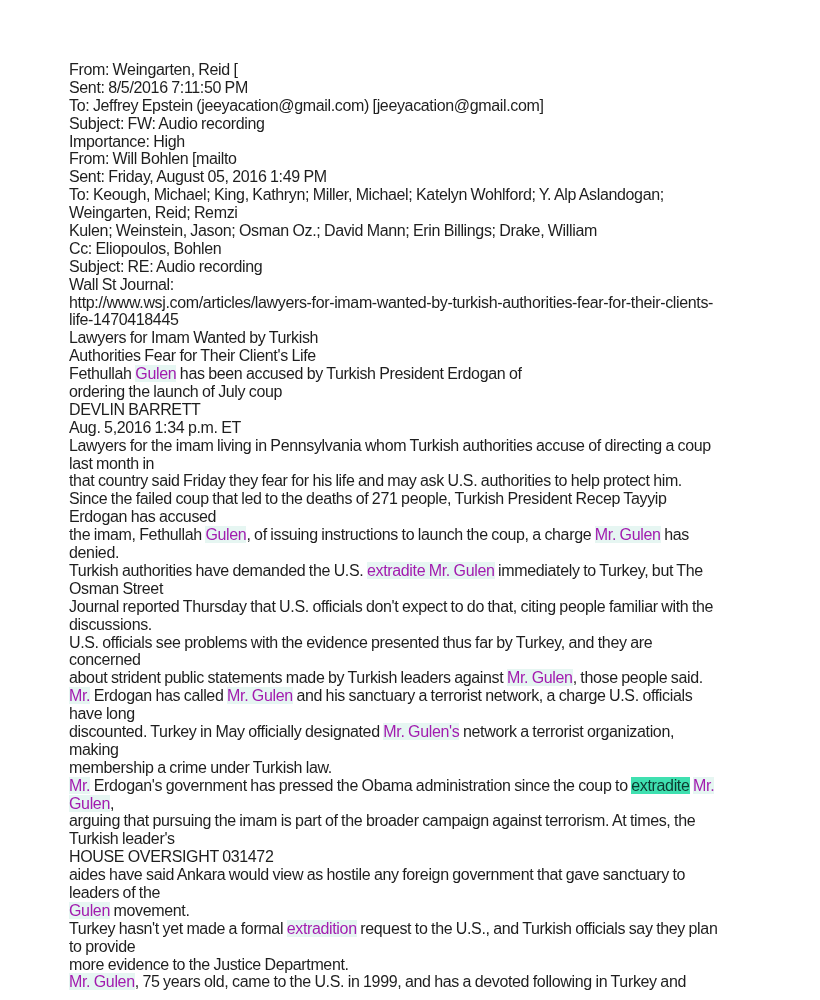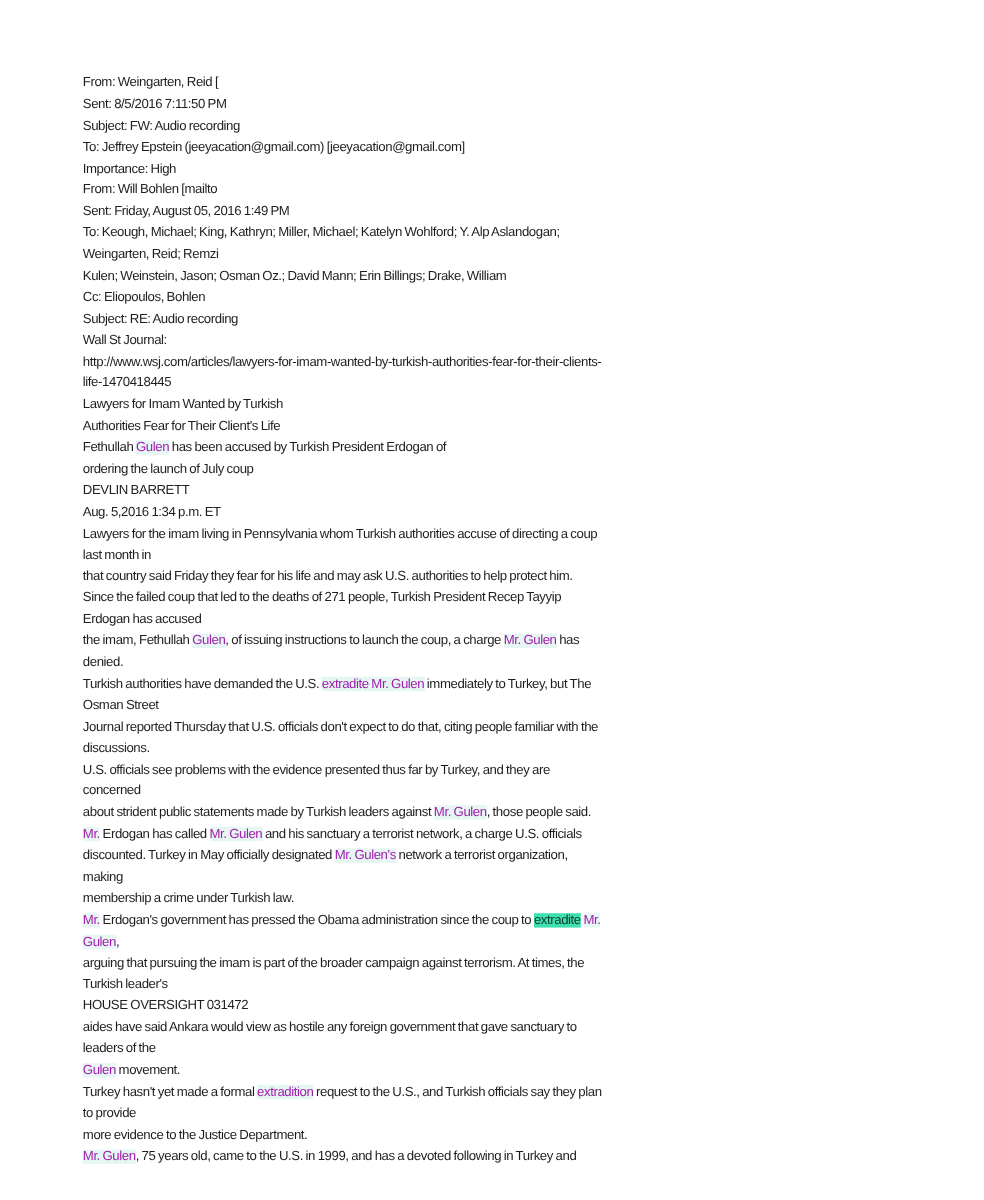--- a/index.html
+++ b/index.html
@@ -1,34 +1,34 @@
 <!DOCTYPE html>
 <html><head>
 <meta charset="utf-8">
 <style>
   html, body { margin:0; padding:0; background:#ffffff; }
   body { width:820px; height:1000px; overflow:hidden; position:relative; }
   .page {
     position:absolute; left:69px; top:61px; width:700px;
     font-family:"Liberation Sans", sans-serif;
-    font-size:11px; line-height:17.9px; color:#1e1e1e;
+    font-size:16px; line-height:17.9px; color:#1e1e1e;
     letter-spacing:-0.35px; word-spacing:-0.5px;
   }
   .line { white-space:nowrap; height:17.9px; }
   .hl-light { background:#e6f6f2; color:#a21caf; }
   .hl-strong { background:#3fe0b0; color:#0d3a30;text-align:right; }
 </style>
 </head>
 <body>
 
 <div class="page" id="doc">
     <div class="line"><span>From: Weingarten, Reid [</span></div>
     <div class="line"><span>Sent: 8/5/2016 7:11:50 PM</span></div>
+    <div class="line"><span>To: Jeffrey Epstein (jeeyacation@gmail.com) [jeeyacation@gmail.com]</span></div>
     <div class="line"><span>Subject: FW: Audio recording</span></div>
-    <div class="line"><span>To: Jeffrey Epstein (jeeyacation@gmail.com) [jeeyacation@gmail.com]</span></div>
     <div class="line"><span>Importance: High</span></div>
     <div class="line"><span>From: Will Bohlen [mailto</span></div>
     <div class="line"><span>Sent: Friday, August 05, 2016 1:49 PM</span></div>
     <div class="line"><span>To: Keough, Michael; King, Kathryn; Miller, Michael; Katelyn Wohlford; Y. Alp Aslandogan;</span></div>
     <div class="line"><span>Weingarten, Reid; Remzi</span></div>
     <div class="line"><span>Kulen; Weinstein, Jason; Osman Oz.; David Mann; Erin Billings; Drake, William</span></div>
     <div class="line"><span>Cc: Eliopoulos, Bohlen</span></div>
     <div class="line"><span>Subject: RE: Audio recording</span></div>
     <div class="line"><span>Wall St Journal:</span></div>
     <div class="line"><span>http://www.wsj.com/articles/lawyers-for-imam-wanted-by-turkish-authorities-fear-for-their-clients-</span></div>
@@ -47,20 +47,21 @@
     <div class="line"><span>the imam, Fethullah </span><span class="hl-light">Gulen</span><span>, of issuing instructions to launch the coup, a charge </span><span class="hl-light">Mr. Gulen</span><span> has</span></div>
     <div class="line"><span>denied.</span></div>
     <div class="line"><span>Turkish authorities have demanded the U.S. </span><span class="hl-light">extradite Mr. Gulen</span><span> immediately to Turkey, but The</span></div>
     <div class="line"><span>Osman Street</span></div>
     <div class="line"><span>Journal reported Thursday that U.S. officials don't expect to do that, citing people familiar with the</span></div>
     <div class="line"><span>discussions.</span></div>
     <div class="line"><span>U.S. officials see problems with the evidence presented thus far by Turkey, and they are</span></div>
     <div class="line"><span>concerned</span></div>
     <div class="line"><span>about strident public statements made by Turkish leaders against </span><span class="hl-light">Mr. Gulen</span><span>, those people said.</span></div>
     <div class="line"><span class="hl-light">Mr.</span><span> Erdogan has called </span><span class="hl-light">Mr. Gulen</span><span> and his sanctuary a terrorist network, a charge U.S. officials</span></div>
+    <div class="line"><span>have long</span></div>
     <div class="line"><span>discounted. Turkey in May officially designated </span><span class="hl-light">Mr. Gulen's</span><span> network a terrorist organization,</span></div>
     <div class="line"><span>making</span></div>
     <div class="line"><span>membership a crime under Turkish law.</span></div>
     <div class="line"><span class="hl-light">Mr.</span><span> Erdogan's government has pressed the Obama administration since the coup to </span><span class="hl-strong">extradite</span><span> </span><span class="hl-light">Mr.</span></div>
     <div class="line"><span class="hl-light">Gulen</span><span>,</span></div>
     <div class="line"><span>arguing that pursuing the imam is part of the broader campaign against terrorism. At times, the</span></div>
     <div class="line"><span>Turkish leader's</span></div>
     <div class="line"><span>HOUSE OVERSIGHT 031472</span></div>
     <div class="line"><span>aides have said Ankara would view as hostile any foreign government that gave sanctuary to</span></div>
     <div class="line"><span>leaders of the</span></div>

